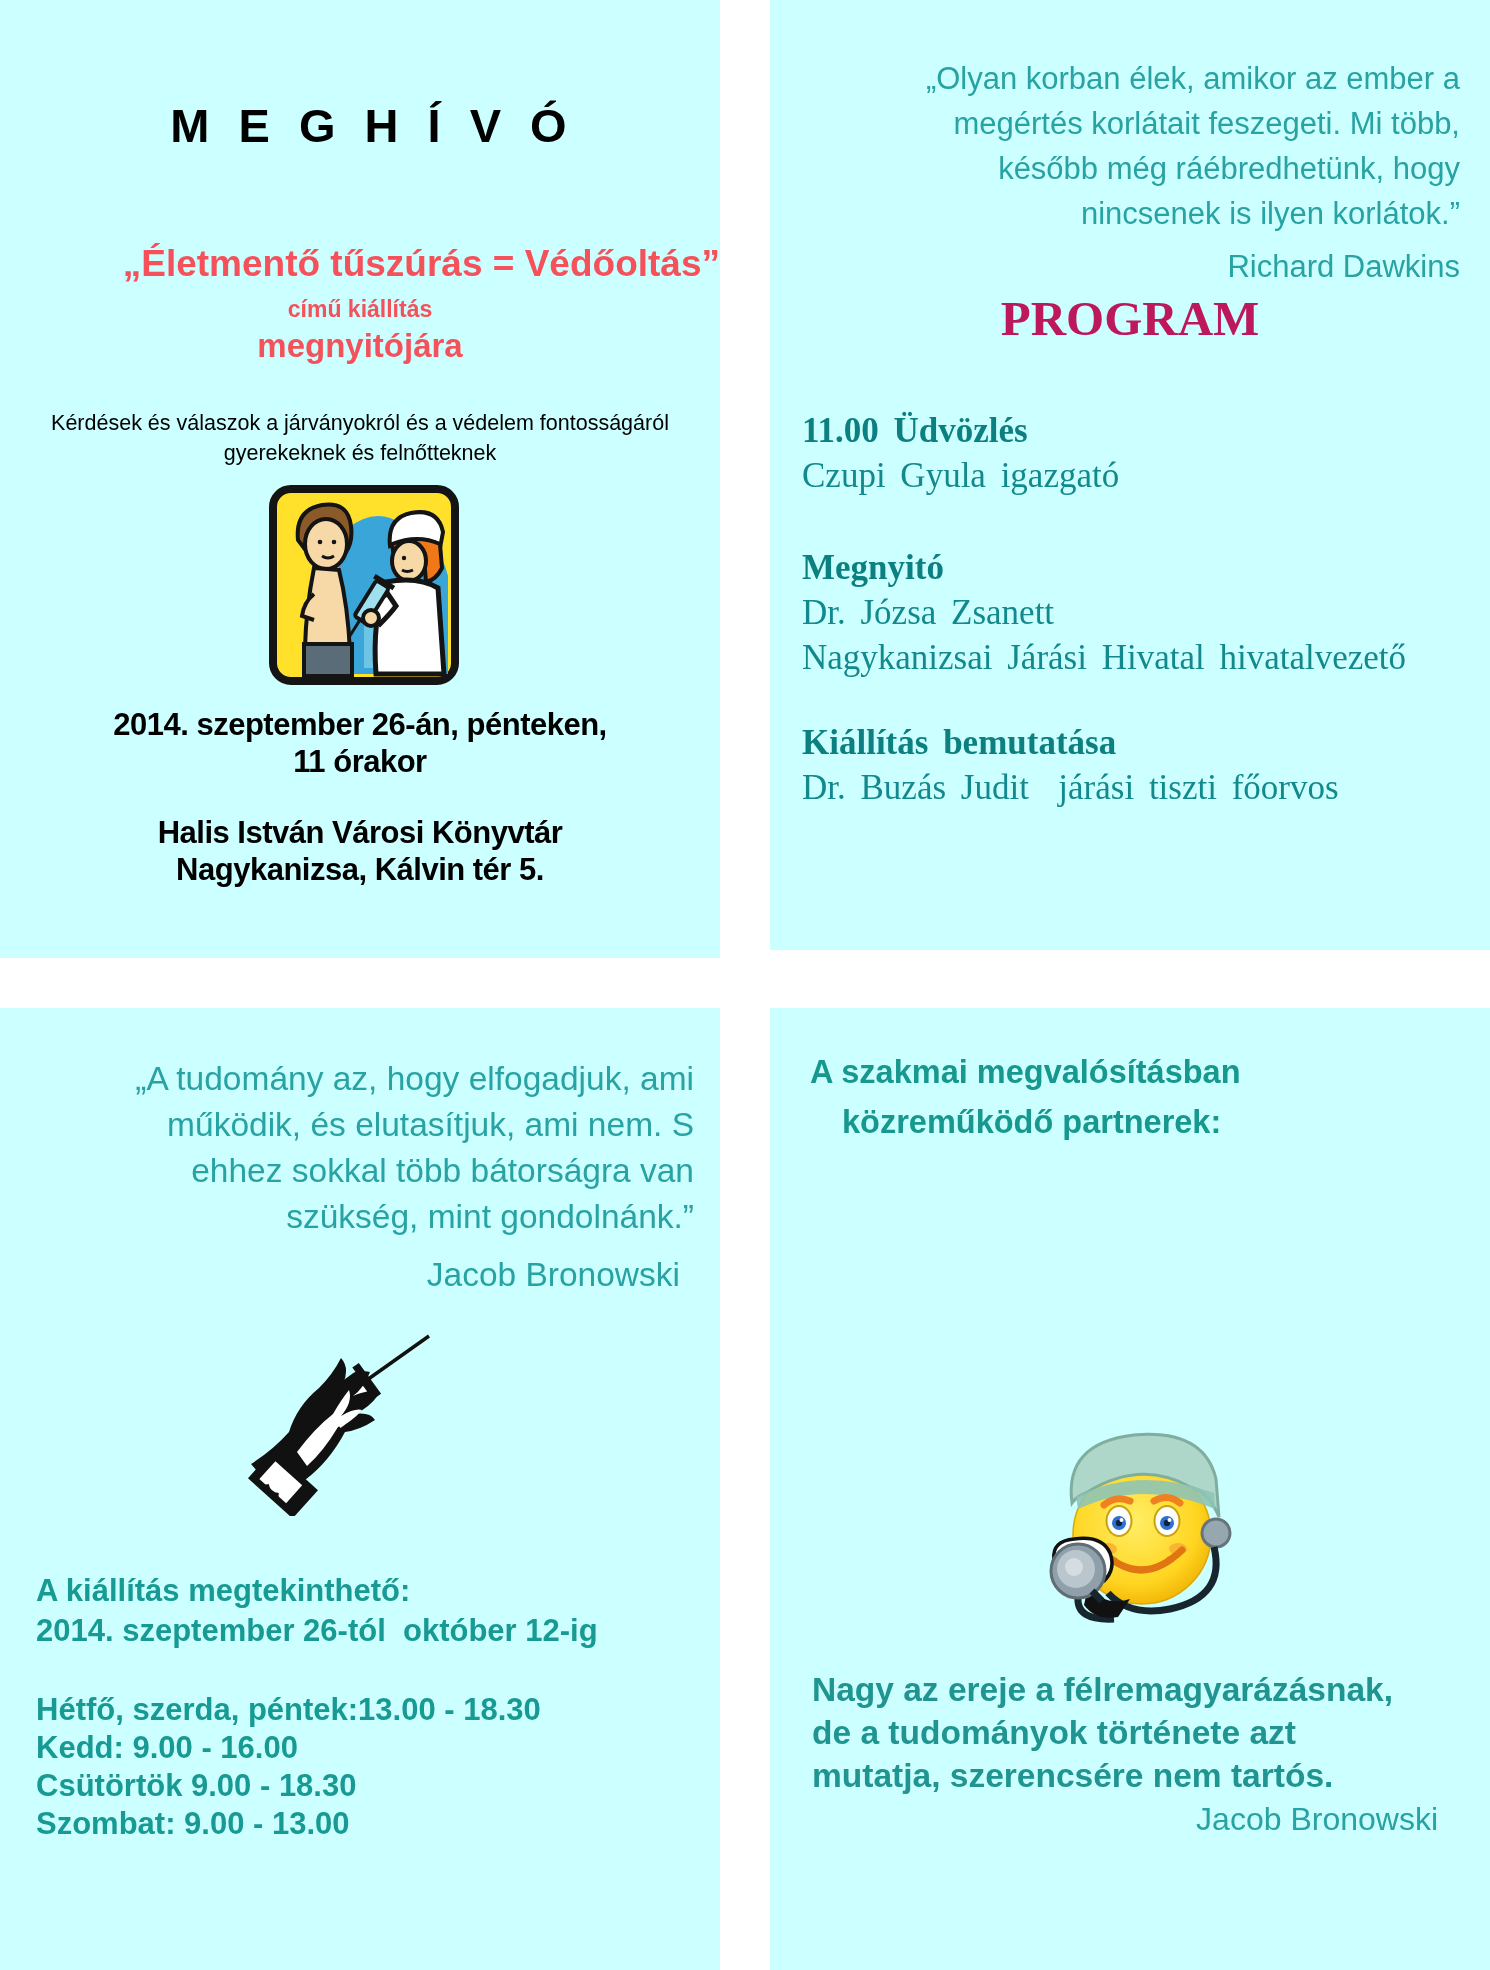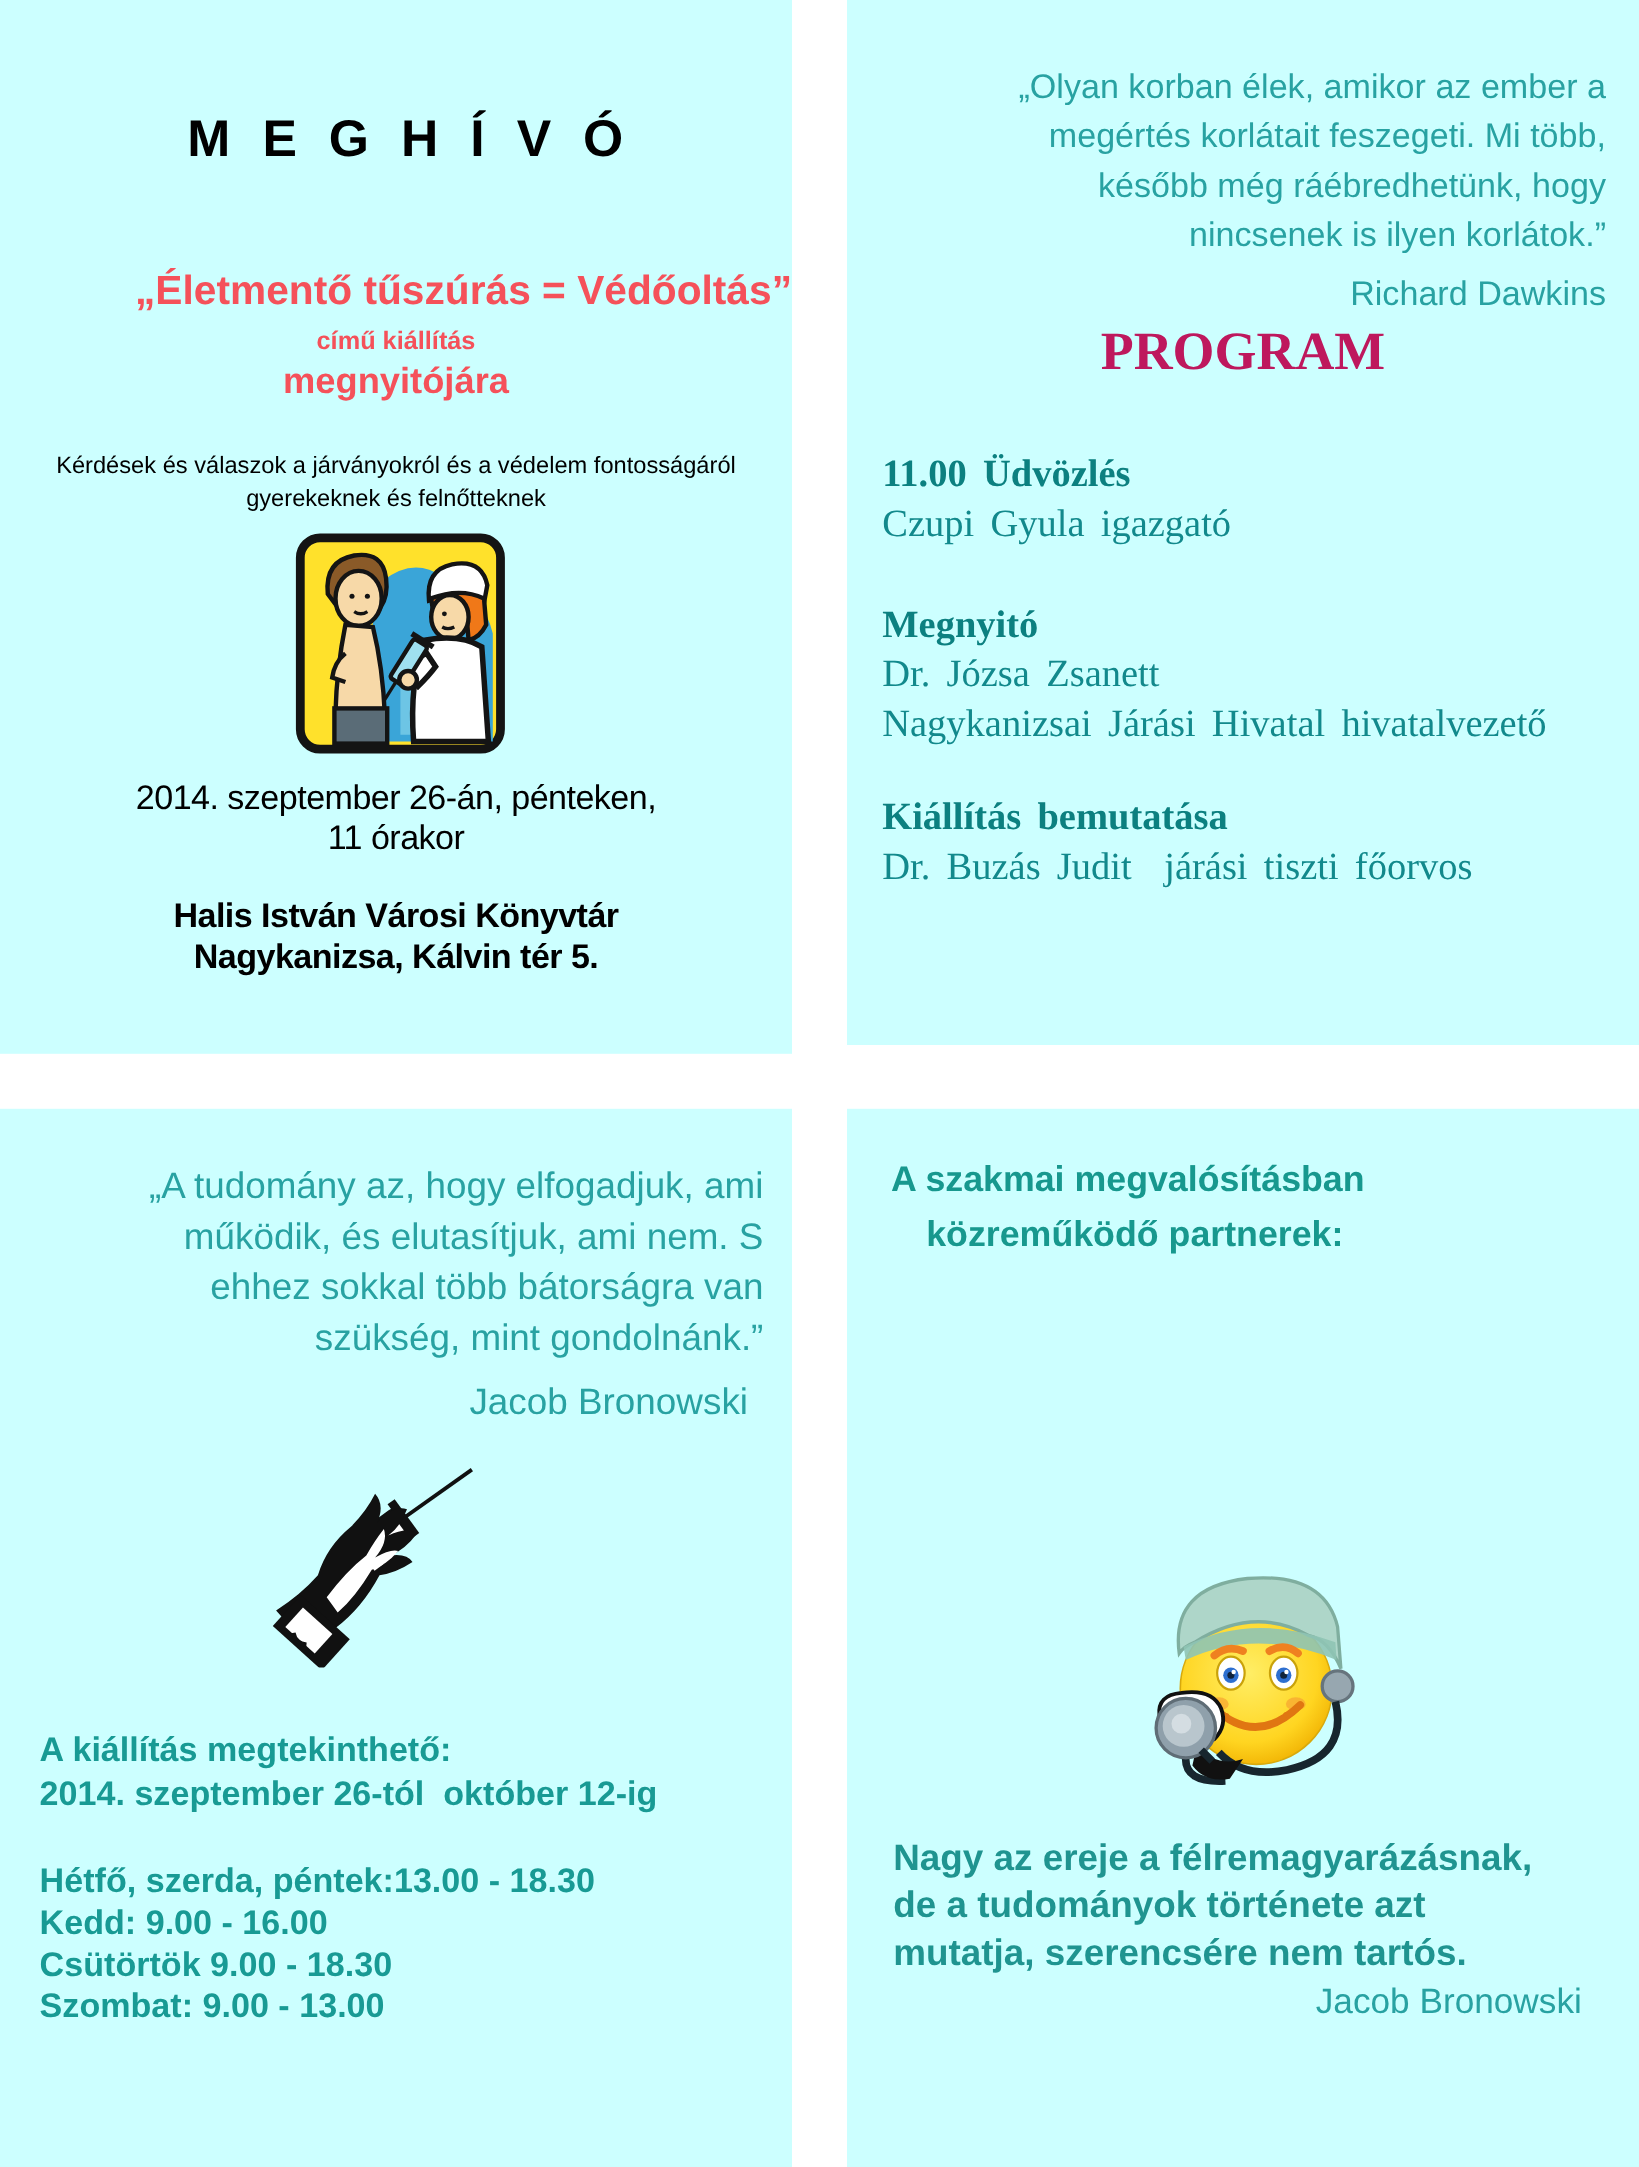--- a/index.html
+++ b/index.html
@@ -11,21 +11,21 @@
   #panel-br{left:770px;top:1008px;width:720px;height:1188px;}
   .abs{position:absolute;}
   .line{white-space:pre-wrap;}
   
   .meghivo{left:0;right:0;top:98px;text-align:center;font-size:47px;font-weight:bold;color:#000;letter-spacing:8px;padding-left:25px;}
   .red-title{left:0;right:0;top:243px;text-align:right;color:#f5515a;font-weight:bold;font-size:37px;}
   .red-sub{left:0;right:0;top:296px;text-align:center;color:#f5515a;font-weight:bold;font-size:23px;}
   .red-open{left:0;right:0;top:327px;text-align:center;color:#f5515a;font-weight:bold;font-size:33px;}
   .desc{left:0;right:0;top:408px;text-align:center;color:#000;font-size:21.5px;line-height:30px;}
   .vacc-illu{left:268px;top:484px;width:192px;height:202px;}
-  .date-block{left:0;right:0;top:706px;text-align:center;color:#000;font-size:31px;font-weight:normal;line-height:37px;letter-spacing:-0.5px;}
+  .date-block{left:0;right:0;top:706px;text-align:center;color:#000;font-size:31px;font-weight:bold;line-height:37px;letter-spacing:-0.5px;}
   .venue-block{left:0;right:0;top:814px;text-align:center;color:#000;font-size:31px;font-weight:bold;line-height:37px;letter-spacing:-0.5px;}
   
   .tr-quote{left:46px;right:30px;top:56px;text-align:right;color:#28a2a2;font-size:31px;line-height:45px;}
   .tr-quote .author{margin-top:8px;}
   .program-head{left:0;right:0;top:290px;text-align:center;color:#be185d;font-size:49px;font-weight:bold;font-family:"Liberation Serif","DejaVu Serif",serif;}
   .prog-item{left:32px;right:10px;font-family:"Liberation Serif","DejaVu Serif",serif;font-size:35px;color:#12898c;line-height:45px;word-spacing:6px;}
   .prog-item .t{font-weight:bold;color:#0c8080;}
   #prog-1{top:408px;} #prog-2{top:545px;} #prog-3{top:720px;}
   
   .bl-quote{left:20px;right:26px;top:48px;text-align:right;color:#28a2a2;font-size:33.5px;line-height:46px;}

